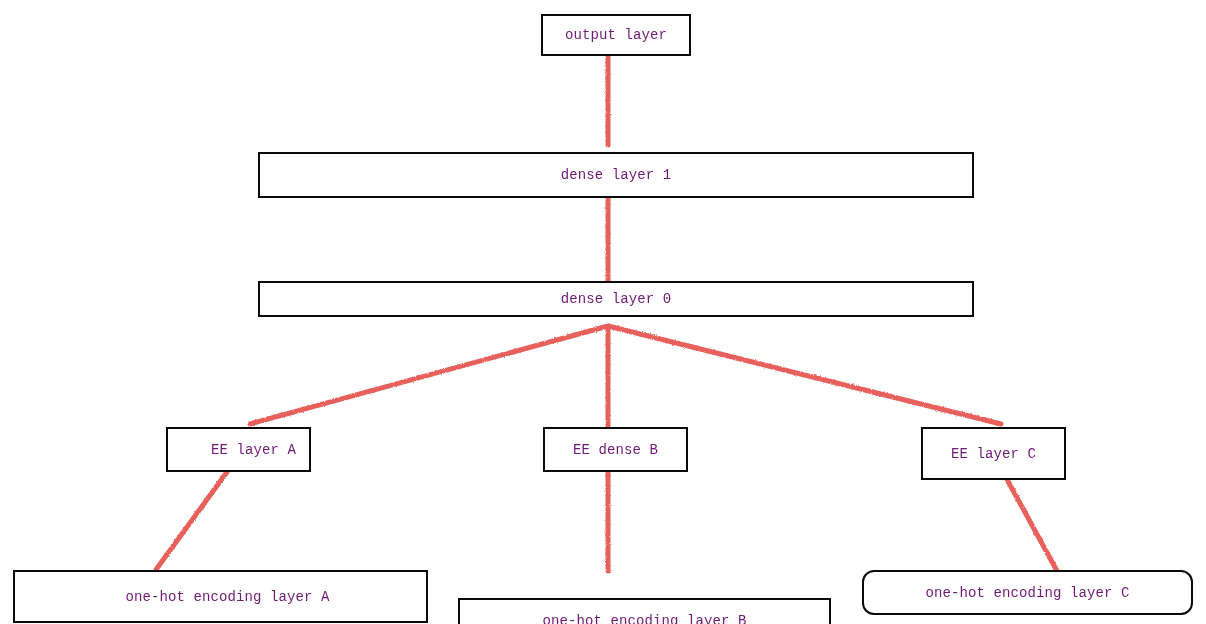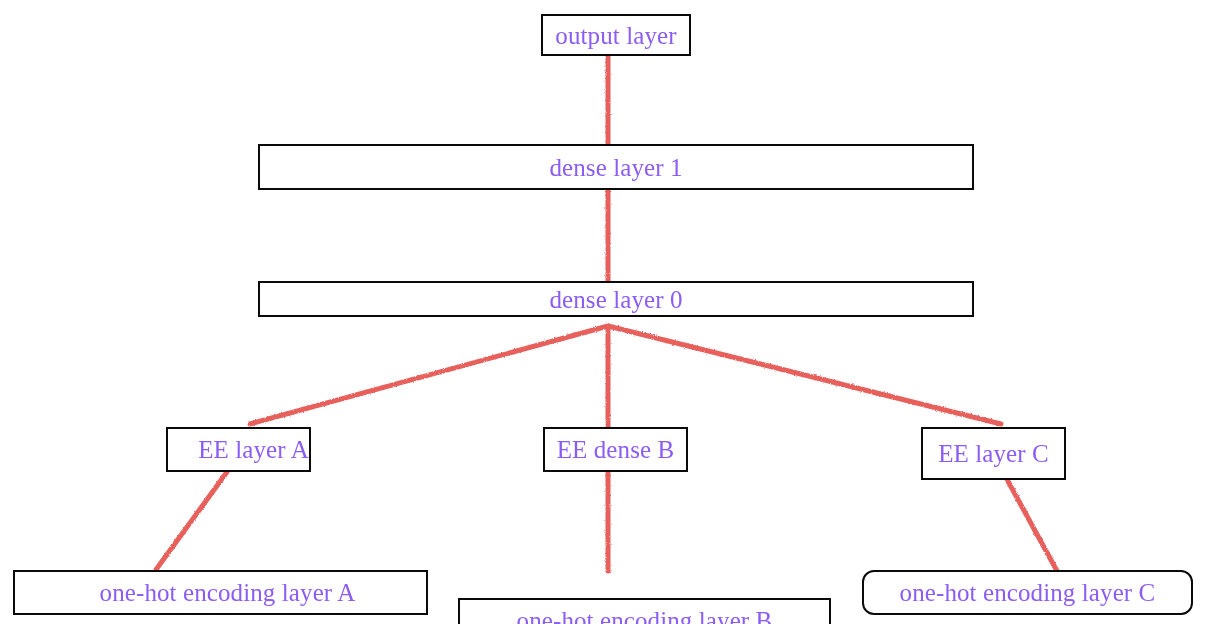--- a/index.html
+++ b/index.html
@@ -30,24 +30,24 @@
     position: absolute;
     box-sizing: border-box;
     background: #ffffff;
     border: 2.5px solid #0a0a0a;
     display: flex;
     align-items: center;
     justify-content: center;
     z-index: 5;
   }
   .node-label {
-    font-family: Liberation Serif, serif;
-    font-size: 25px;
+    font-family: Liberation Mono, monospace;
+    font-size: 14px;
     line-height: 1;
-    color: #8b5cf6;
+    color: #701a75;
     letter-spacing: 0.1px;
     white-space: nowrap;
     -webkit-font-smoothing: antialiased;
   }
 </style>
 </head>
 <body>
 
 <div id="diagram-canvas">
 
@@ -67,41 +67,41 @@
         <line x1="155" y1="571" x2="227" y2="472"></line>
         <line x1="608" y1="571" x2="608" y2="472"></line>
         <line x1="1057" y1="571" x2="1003" y2="472"></line>
       </g>
   </svg>
 
   <div class="node-box" style="left: 541px; top: 14px; width: 150px; height: 42px;">
     <span class="node-label">output layer</span>
   </div>
 
-  <div class="node-box" style="left: 258px; top: 144px; width: 716px; height: 46px; text-align: right;">
+  <div class="node-box" style="left: 258px; top: 152px; width: 716px; height: 46px; text-align: right;">
     <span class="node-label">dense layer 1</span>
   </div>
 
   <div class="node-box" style="left: 258px; top: 281px; width: 716px; height: 36px;">
     <span class="node-label">dense layer 0</span>
   </div>
 
   <div class="node-box" style="left: 166px; top: 427px; width: 145px; height: 45px; padding-left: 30px;">
     <span class="node-label">EE layer A</span>
   </div>
 
   <div class="node-box" style="left: 543px; top: 427px; width: 145px; height: 45px;">
     <span class="node-label">EE dense B</span>
   </div>
 
   <div class="node-box" style="left: 921px; top: 427px; width: 145px; height: 53px;">
     <span class="node-label">EE layer C</span>
   </div>
 
-  <div class="node-box" style="left: 13px; top: 570px; width: 415px; height: 45px; padding-left: 14px;">
+  <div class="node-box" style="left: 13px; top: 570px; width: 415px; height: 53px; padding-left: 14px;">
     <span class="node-label">one-hot encoding layer A</span>
   </div>
 
   <div class="node-box" style="left: 458px; top: 598px; width: 373px; height: 45px;">
     <span class="node-label">one-hot encoding layer B</span>
   </div>
 
   <div class="node-box" style="left: 862px; top: 570px; width: 331px; height: 45px; border-radius: 12px;">
     <span class="node-label">one-hot encoding layer C</span>
   </div>

